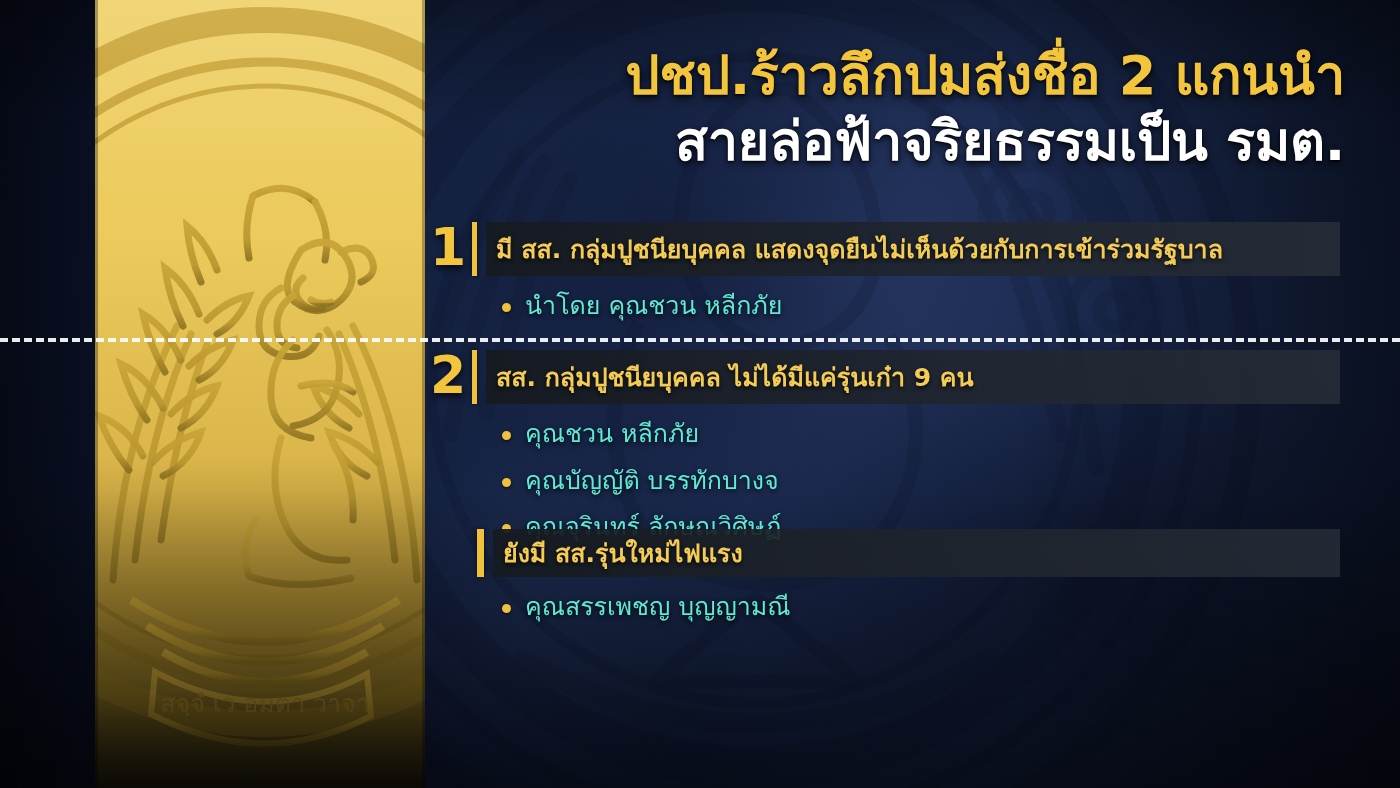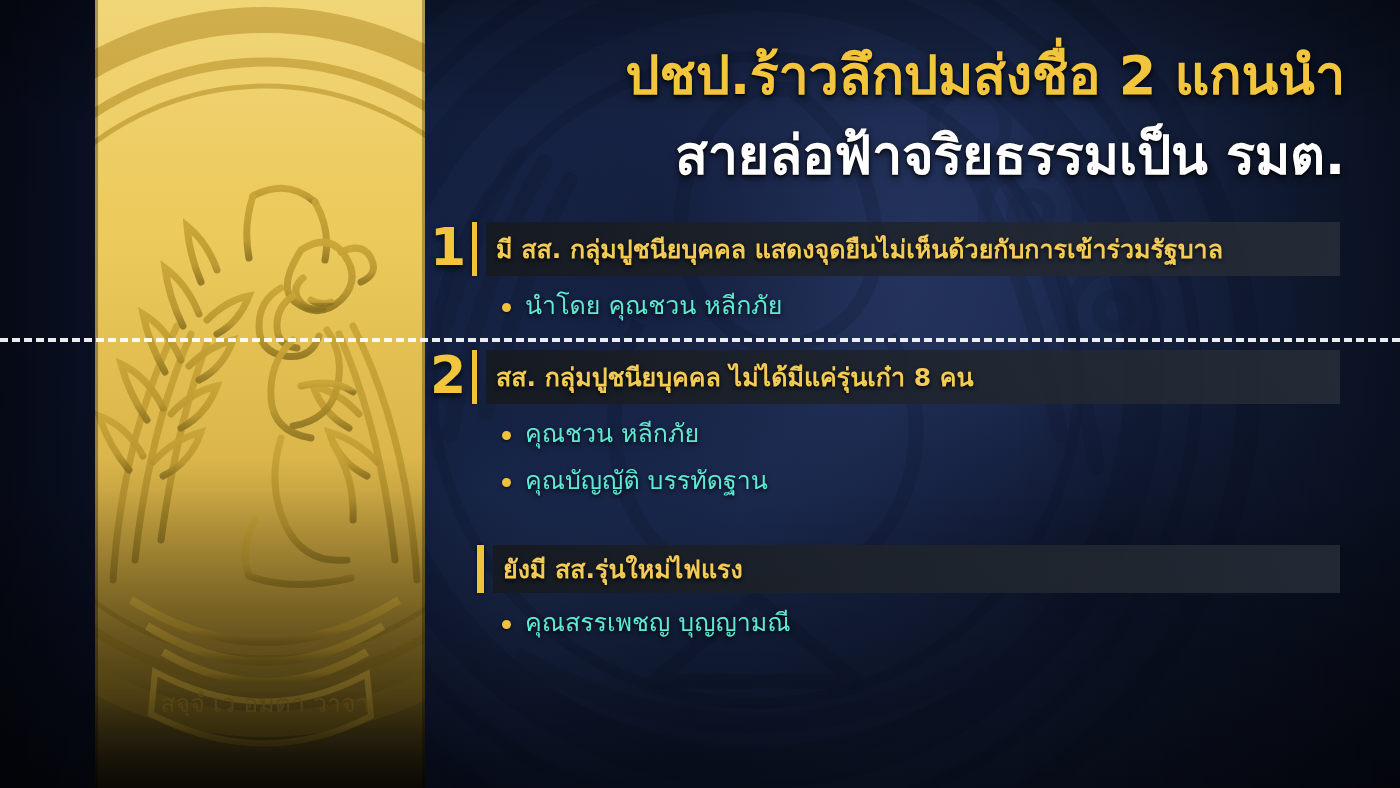--- a/index.html
+++ b/index.html
@@ -65,21 +65,21 @@
     text-align:right;
     line-height:1.12;
   }
   .headline .l1{
     display:block;
     font-size:54px;font-weight:bold;color:#f2c53d;
     letter-spacing:-.3px;
     text-shadow:0 3px 7px rgba(0,0,0,.72), 0 1px 2px rgba(0,0,0,.9);
   }
   .headline .l2{
-    display:block;margin-top:20px;
+    display:block;margin-top:6px;
     font-size:54px;font-weight:bold;color:#ffffff;
     letter-spacing:-.3px;
     text-shadow:0 3px 7px rgba(0,0,0,.72), 0 1px 2px rgba(0,0,0,.9);
   }
 
   
   .section{position:absolute;left:430px;width:910px;}
   .sec-head{position:relative;display:flex;align-items:stretch;height:54px;}
   .sec-num{
     width:42px;flex:0 0 42px;
@@ -275,36 +275,40 @@
       </ul>
     </div>
 
     <div class="divider" style="top:338px;"></div>
 
     <div class="section" style="top:350px;">
       <div class="sec-head">
         <div class="sec-num">2</div>
         <div class="sec-tick"></div>
         <div class="sec-bar">
-          <span class="txt">สส. กลุ่มปูชนียบุคคล ไม่ได้มีแค่รุ่นเก๋า 8 คน</span>
+          <span class="txt">สส. กลุ่มปูชนียบุคคล ไม่ได้มีแค่รุ่นเก๋า 9 คน</span>
         </div>
       </div>
       <ul class="bullets">
         <li>
           <span class="bul-dot"></span>
           <span class="bul-txt">คุณชวน หลีกภัย</span>
         </li>
         <li>
           <span class="bul-dot"></span>
-          <span class="bul-txt">คุณบัญญัติ บรรทัดฐาน</span>
+          <span class="bul-txt">คุณบัญญัติ บรรทักบางจ</span>
+        </li>
+        <li>
+          <span class="bul-dot"></span>
+          <span class="bul-txt">คุณจุรินทร์ ลักษณวิศิษฏ์</span>
         </li>
       </ul>
     </div>
 
-    <div class="sub-block" style="top:545px;">
+    <div class="sub-block" style="top:529px;">
       <div class="sub-head">
         <div class="sec-tick thick"></div>
         <div class="sec-bar">
           <span class="txt">ยังมี สส.รุ่นใหม่ไฟแรง</span>
         </div>
       </div>
       <ul class="bullets">
         <li>
           <span class="bul-dot"></span>
           <span class="bul-txt">คุณสรรเพชญ บุญญามณี</span>

